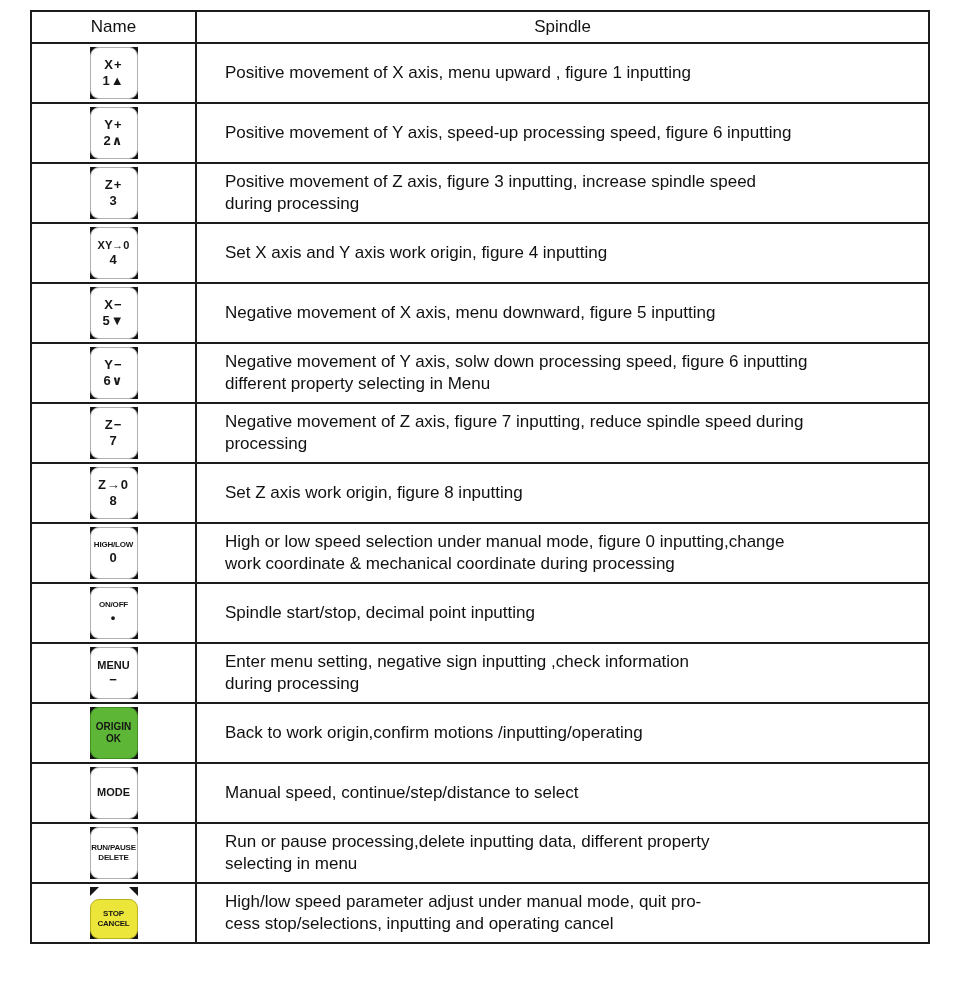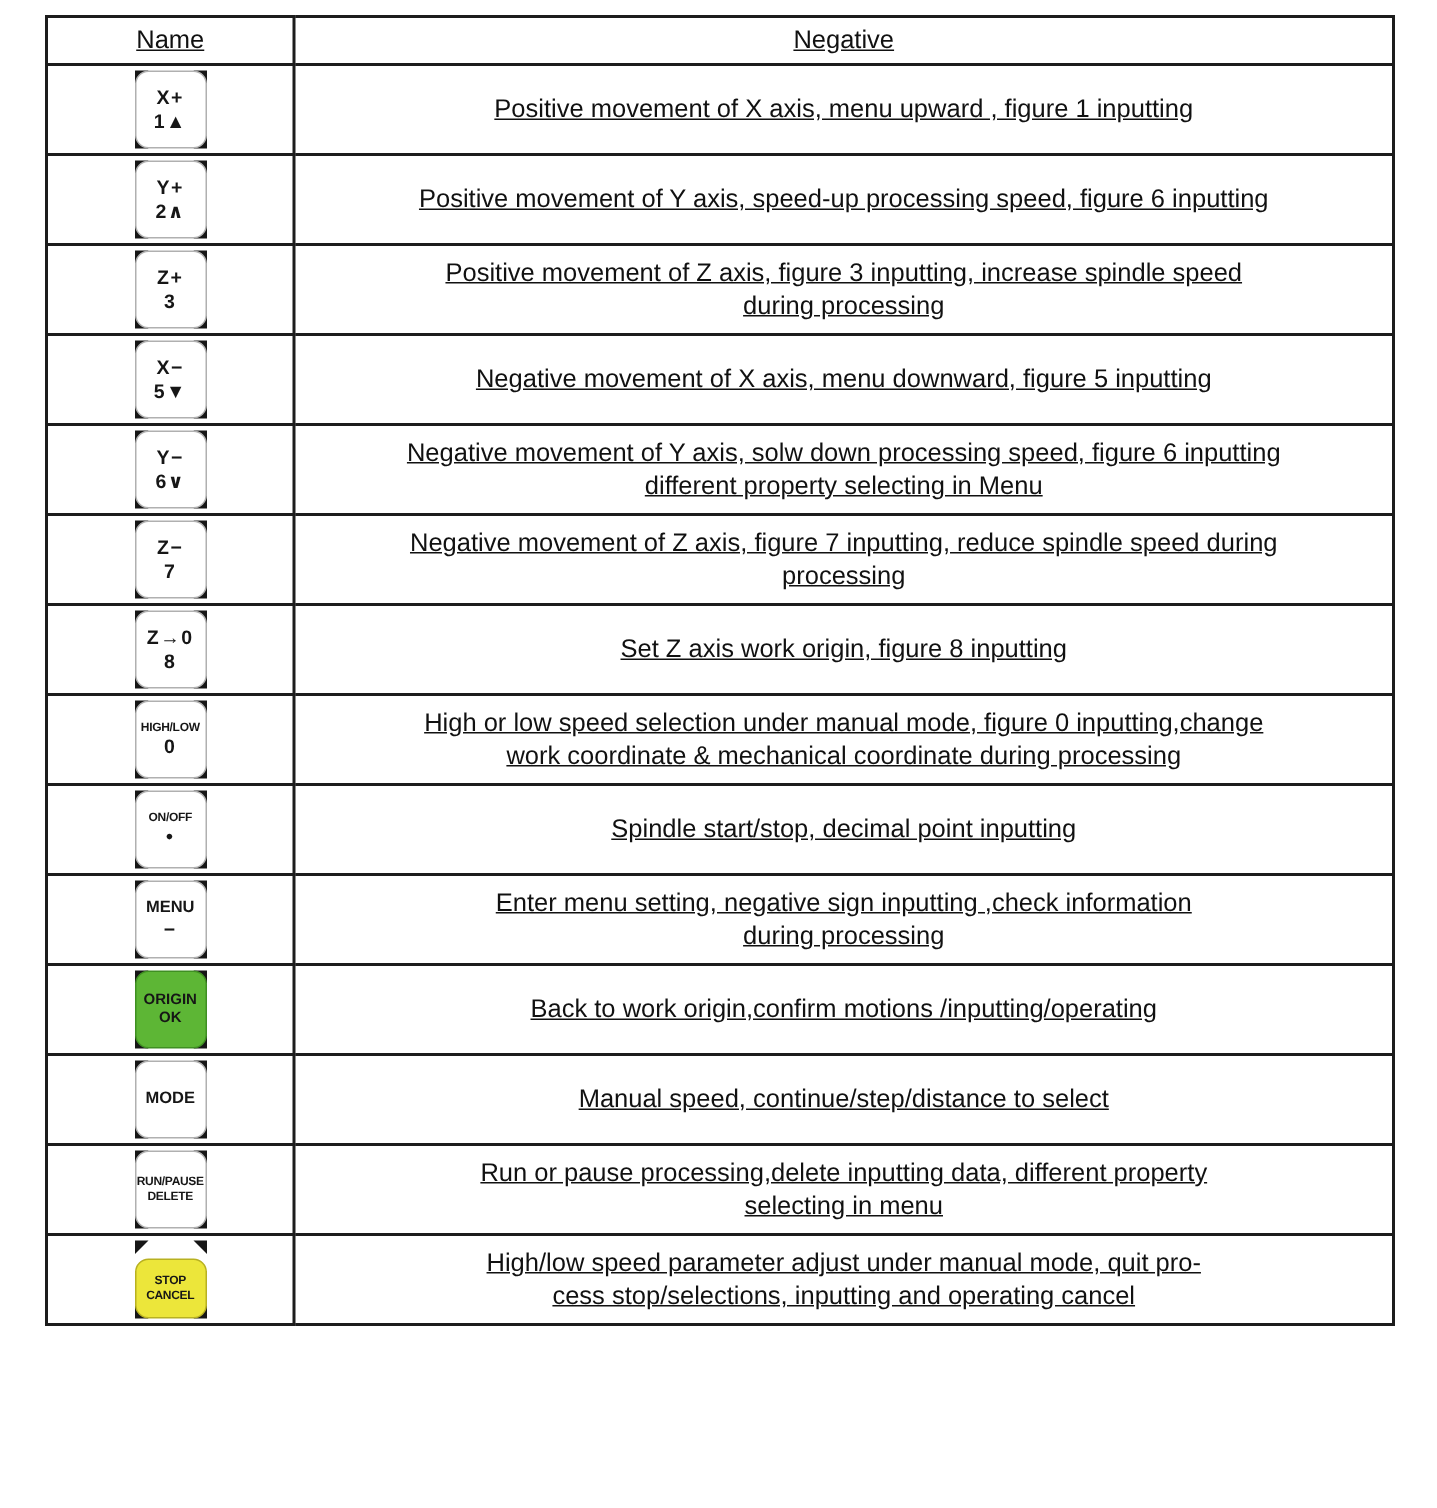--- a/index.html
+++ b/index.html
@@ -6,39 +6,37 @@
   body{
     width:958px;height:1005px;overflow:hidden;
     font-family:"Liberation Sans","DejaVu Sans",sans-serif;
     color:#111;
   }
   table.keymap{
     border-collapse:collapse;
     table-layout:fixed;
     margin:10px 0 0 30px;
     width:898px;
-    text-decoration:underline;
   }
   col.name-col{width:165px;}
   col.fn-col{width:733px;}
   td,th{
     border:2px solid #1c1c1c;
     padding:0;
     vertical-align:middle;
   }
   th{
     height:30px;
     font-size:17px;
     font-weight:400;
     text-align:center;
   }
   td.name-cell{height:58px;text-align:center;}
   td.fn-cell{
     font-size:17px;
-    text-align:center;
     white-space:pre-line;
     line-height:1.3;
     padding:2px 28px;
   }
   
   .key{position:relative;width:48px;height:52px;margin:0 auto;}
   .corner{position:absolute;width:0;height:0;z-index:0;}
   .corner.tl{top:0;left:0;border-top:9px solid #161616;border-right:9px solid transparent;}
   .corner.tr{top:0;right:0;border-top:9px solid #161616;border-left:9px solid transparent;}
   .corner.bl{bottom:0;left:0;border-bottom:9px solid #161616;border-right:9px solid transparent;}
@@ -60,21 +58,21 @@
 <body>
 
 <table class="keymap">
   <colgroup>
       <col class="name-col">
       <col class="fn-col">
     </colgroup>
   <tbody>
       <tr>
     <th>Name</th>
-    <th>Negative</th>
+    <th>Spindle</th>
   </tr>
 
   <tr>
     <td class="name-cell">
       <div class="key">
         <span class="corner tl"></span>
             <span class="corner tr"></span>
             <span class="corner bl"></span>
             <span class="corner br"></span>
         <span class="key-face" data-color="white">
@@ -112,20 +110,35 @@
         <span class="key-face" data-color="white">
           <span class="sz-sym">Z+</span>
           <span class="sz-sym">3</span>
         </span>
       </div>
     </td>
     <td class="fn-cell">Positive movement of Z axis, figure 3 inputting, increase spindle speed
 during processing</td>
   </tr>
 
+  <tr>
+    <td class="name-cell">
+      <div class="key">
+        <span class="corner tl"></span>
+            <span class="corner tr"></span>
+            <span class="corner bl"></span>
+            <span class="corner br"></span>
+        <span class="key-face" data-color="white">
+          <span class="sz-word">XY→0</span>
+          <span class="sz-sym">4</span>
+        </span>
+      </div>
+    </td>
+    <td class="fn-cell">Set X axis and Y axis work origin, figure 4 inputting</td>
+  </tr>
 
   <tr>
     <td class="name-cell">
       <div class="key">
         <span class="corner tl"></span>
             <span class="corner tr"></span>
             <span class="corner bl"></span>
             <span class="corner br"></span>
         <span class="key-face" data-color="white">
           <span class="sz-sym">X−</span>

